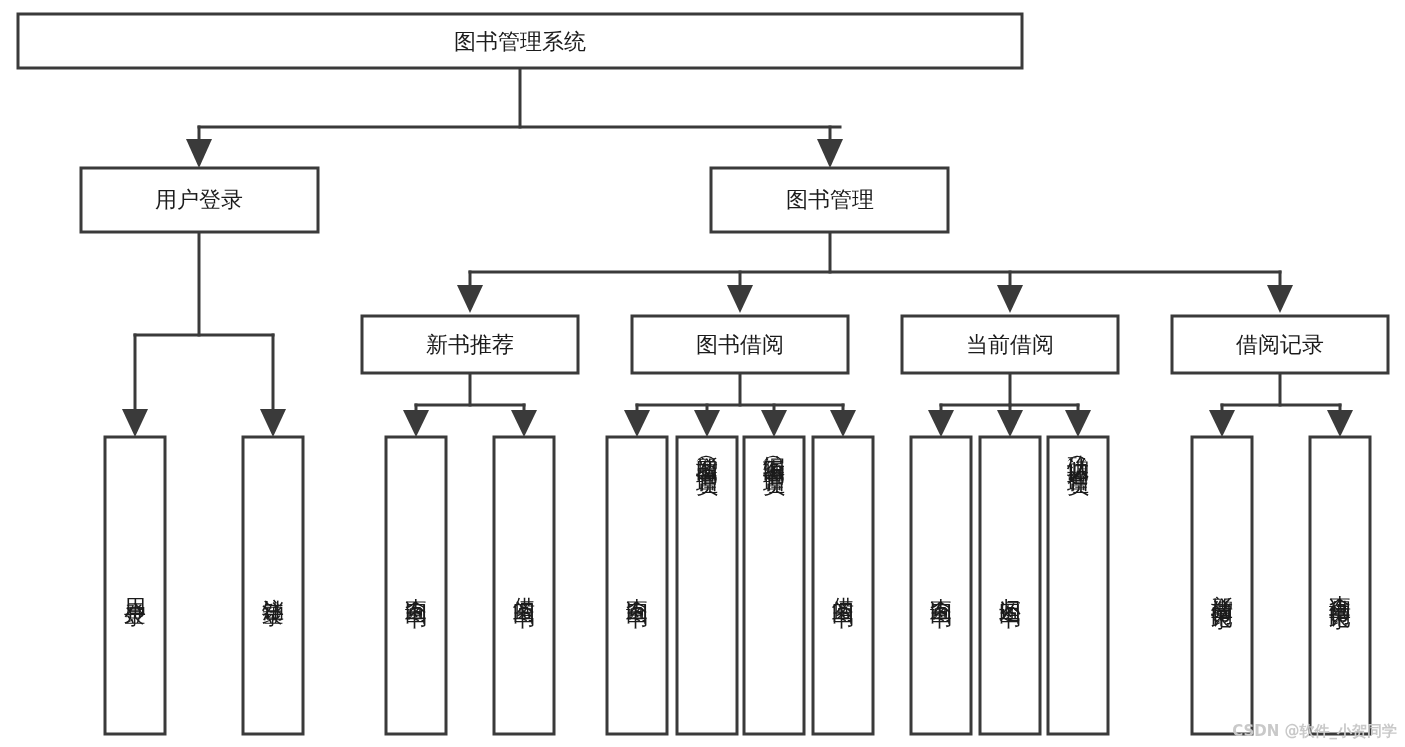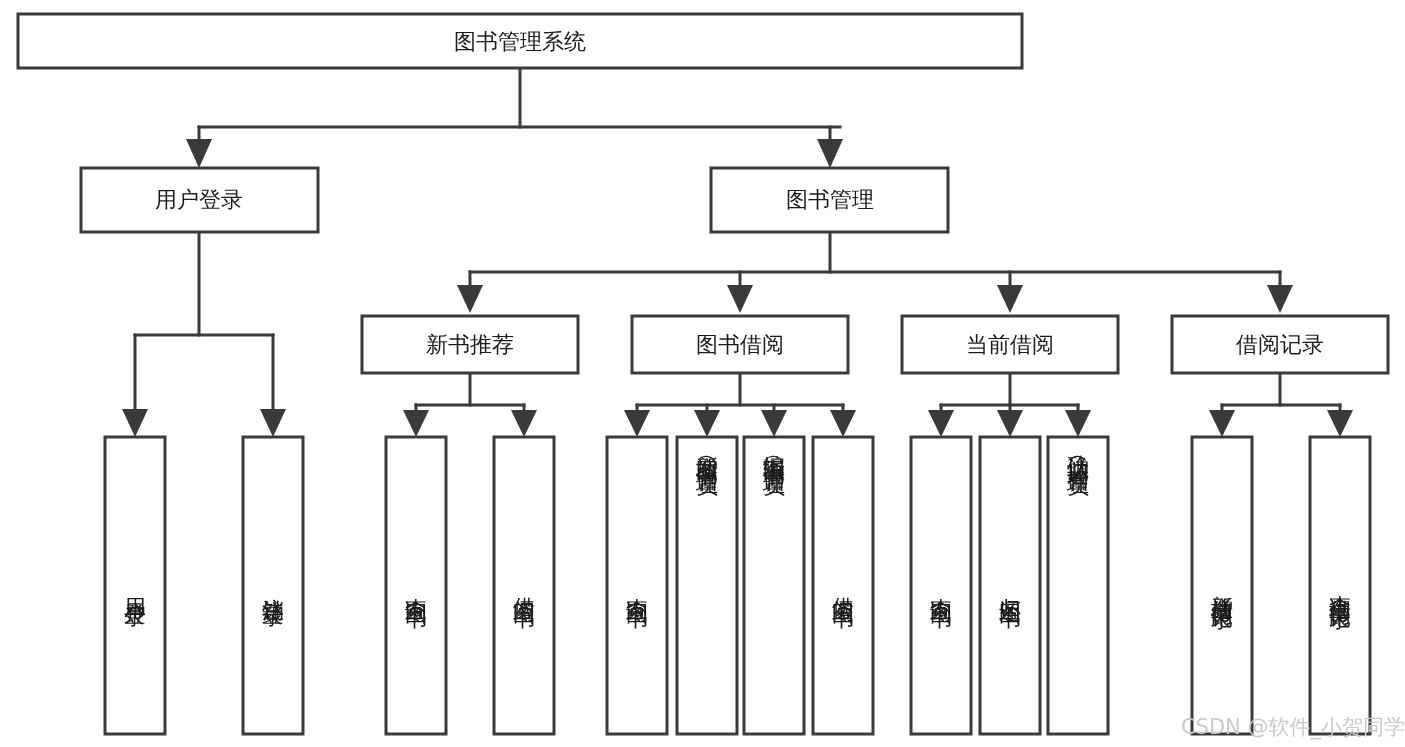--- a/index.html
+++ b/index.html
@@ -26,23 +26,23 @@
     letter-spacing:3px;
     white-space:nowrap;
     display:block;
   }
   .vwrap{
     position:absolute;
     display:flex;align-items:center;justify-content:center;
     pointer-events:none;
   }
   .watermark{
-    position:absolute;right:0;bottom:6px;
-    font-family:"DejaVu Sans","Liberation Sans",sans-serif;
-    font-size:21px;color:#c9c9c9;white-space:nowrap;
+    position:absolute;right:8px;bottom:6px;
+    font-family:"DejaVu Sans","Liberation Sans",sans-serif;
+    font-size:15px;color:#c9c9c9;white-space:nowrap;font-weight:bold;
   }
 </style>
 </head>
 <body>
 
 <svg id="diagram" viewBox="0 0 1405 747">
 
   <g>
     <path class="conn" d="M520 68 L520 127"></path>
     <path class="conn" d="M199 127 L840 127"></path>

